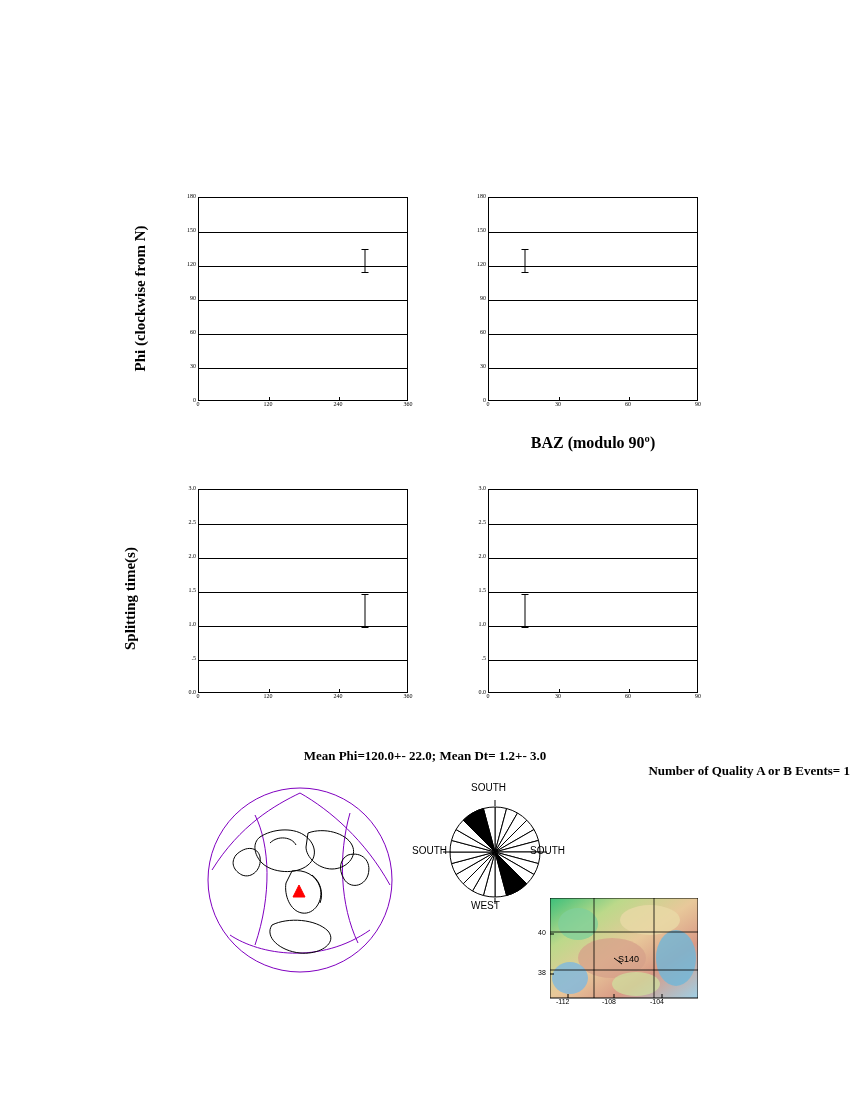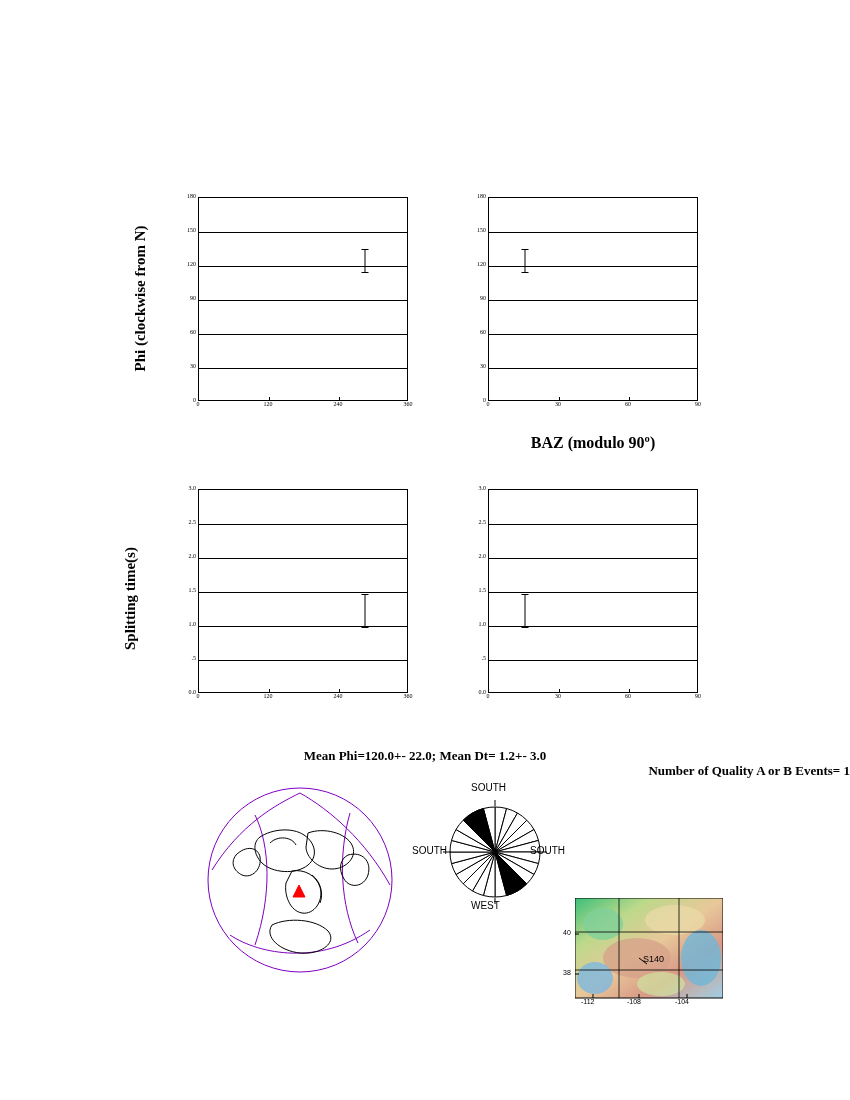--- a/index.html
+++ b/index.html
@@ -341,21 +341,21 @@
       <line x1="124" y1="62" x2="132" y2="62" stroke="#000" stroke-width="1"></line>
       <line x1="80" y1="10" x2="80" y2="16" stroke="#000" stroke-width="1"></line>
       <line x1="80" y1="108" x2="80" y2="114" stroke="#000" stroke-width="1"></line>
     </svg>
     <div class="rose-label" style="left:56px; top:-8px;">SOUTH</div>
     <div class="rose-label" style="left:115px; top:55px;">SOUTH</div>
     <div class="rose-label" style="left:56px; top:110px;">WEST</div>
     <div class="rose-label" style="left:-3px; top:55px;">SOUTH</div>
   </div>
 
-  <div class="panel" style="left:575px; top:898px; width:139px; height:108px;">
+  <div class="panel" style="left:550px; top:898px; width:139px; height:108px;">
     <svg width="148" height="108" viewBox="0 0 148 108">
       <defs>
         <linearGradient id="topo" x1="0" y1="0" x2="1" y2="1">
           <stop offset="0%" stop-color="#3bbf7a"></stop>
           <stop offset="25%" stop-color="#bcd98a"></stop>
           <stop offset="50%" stop-color="#e8c89a"></stop>
           <stop offset="72%" stop-color="#d99a86"></stop>
           <stop offset="100%" stop-color="#9fd0e6"></stop>
         </linearGradient>
       </defs>

